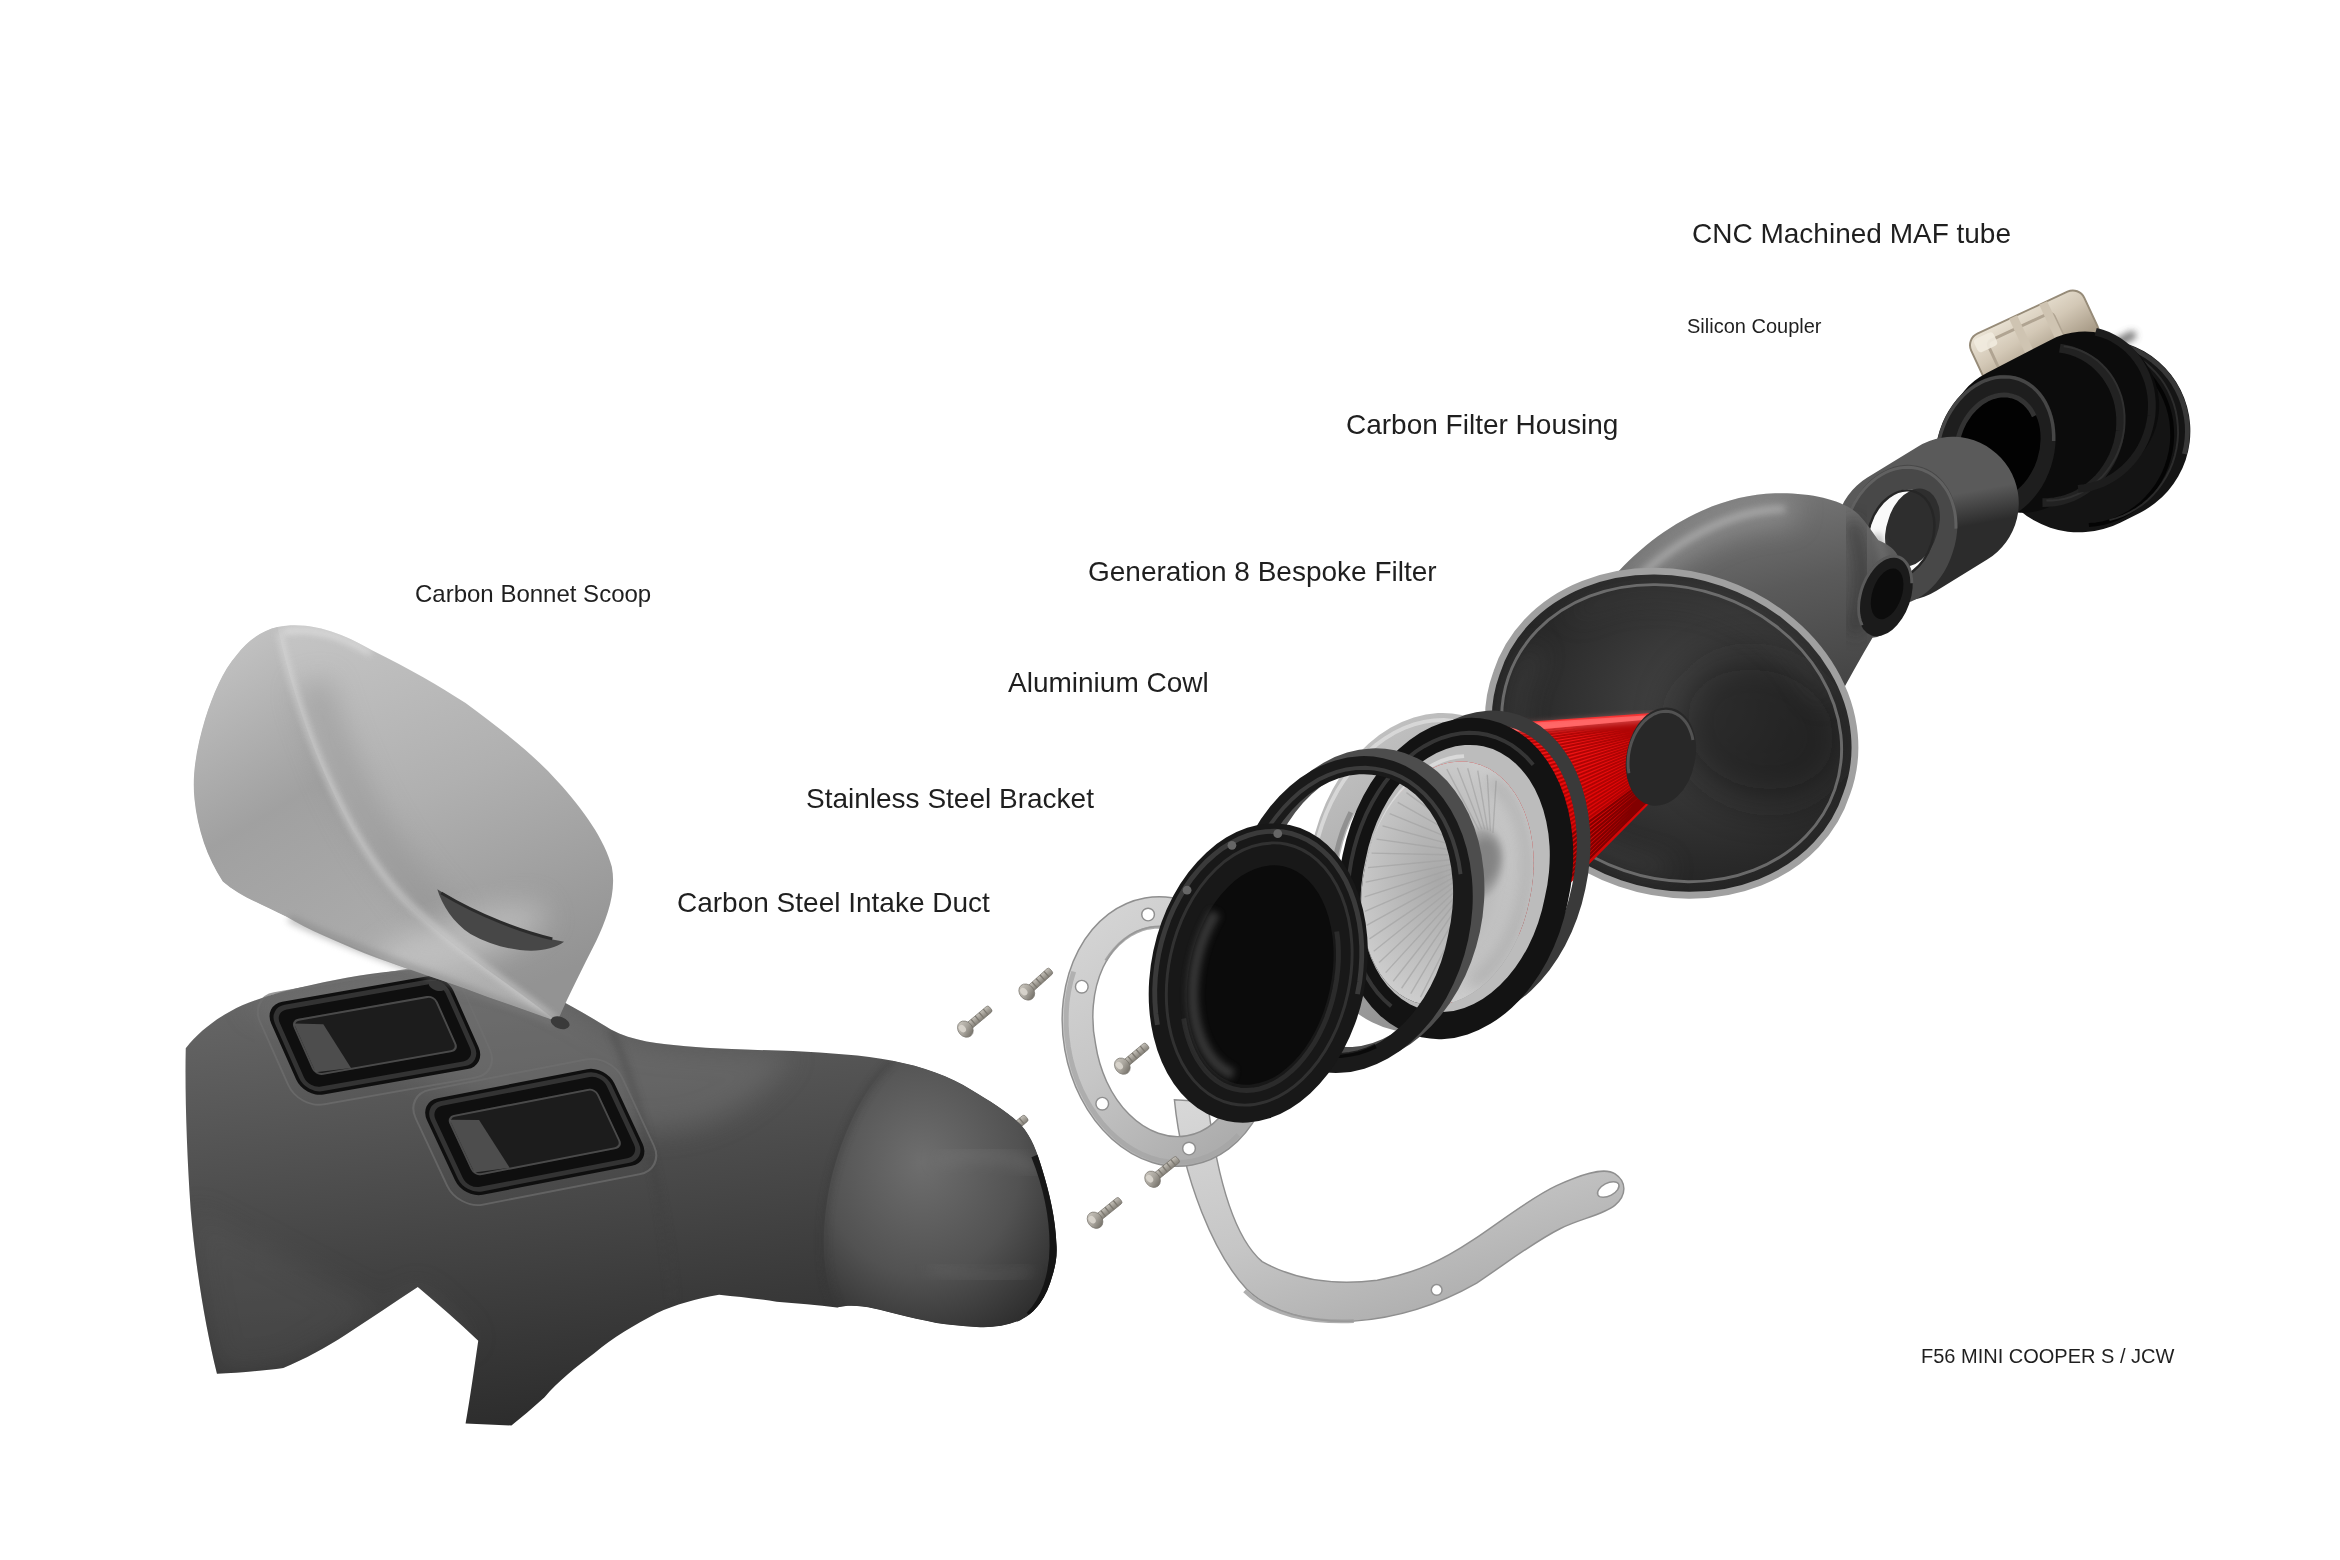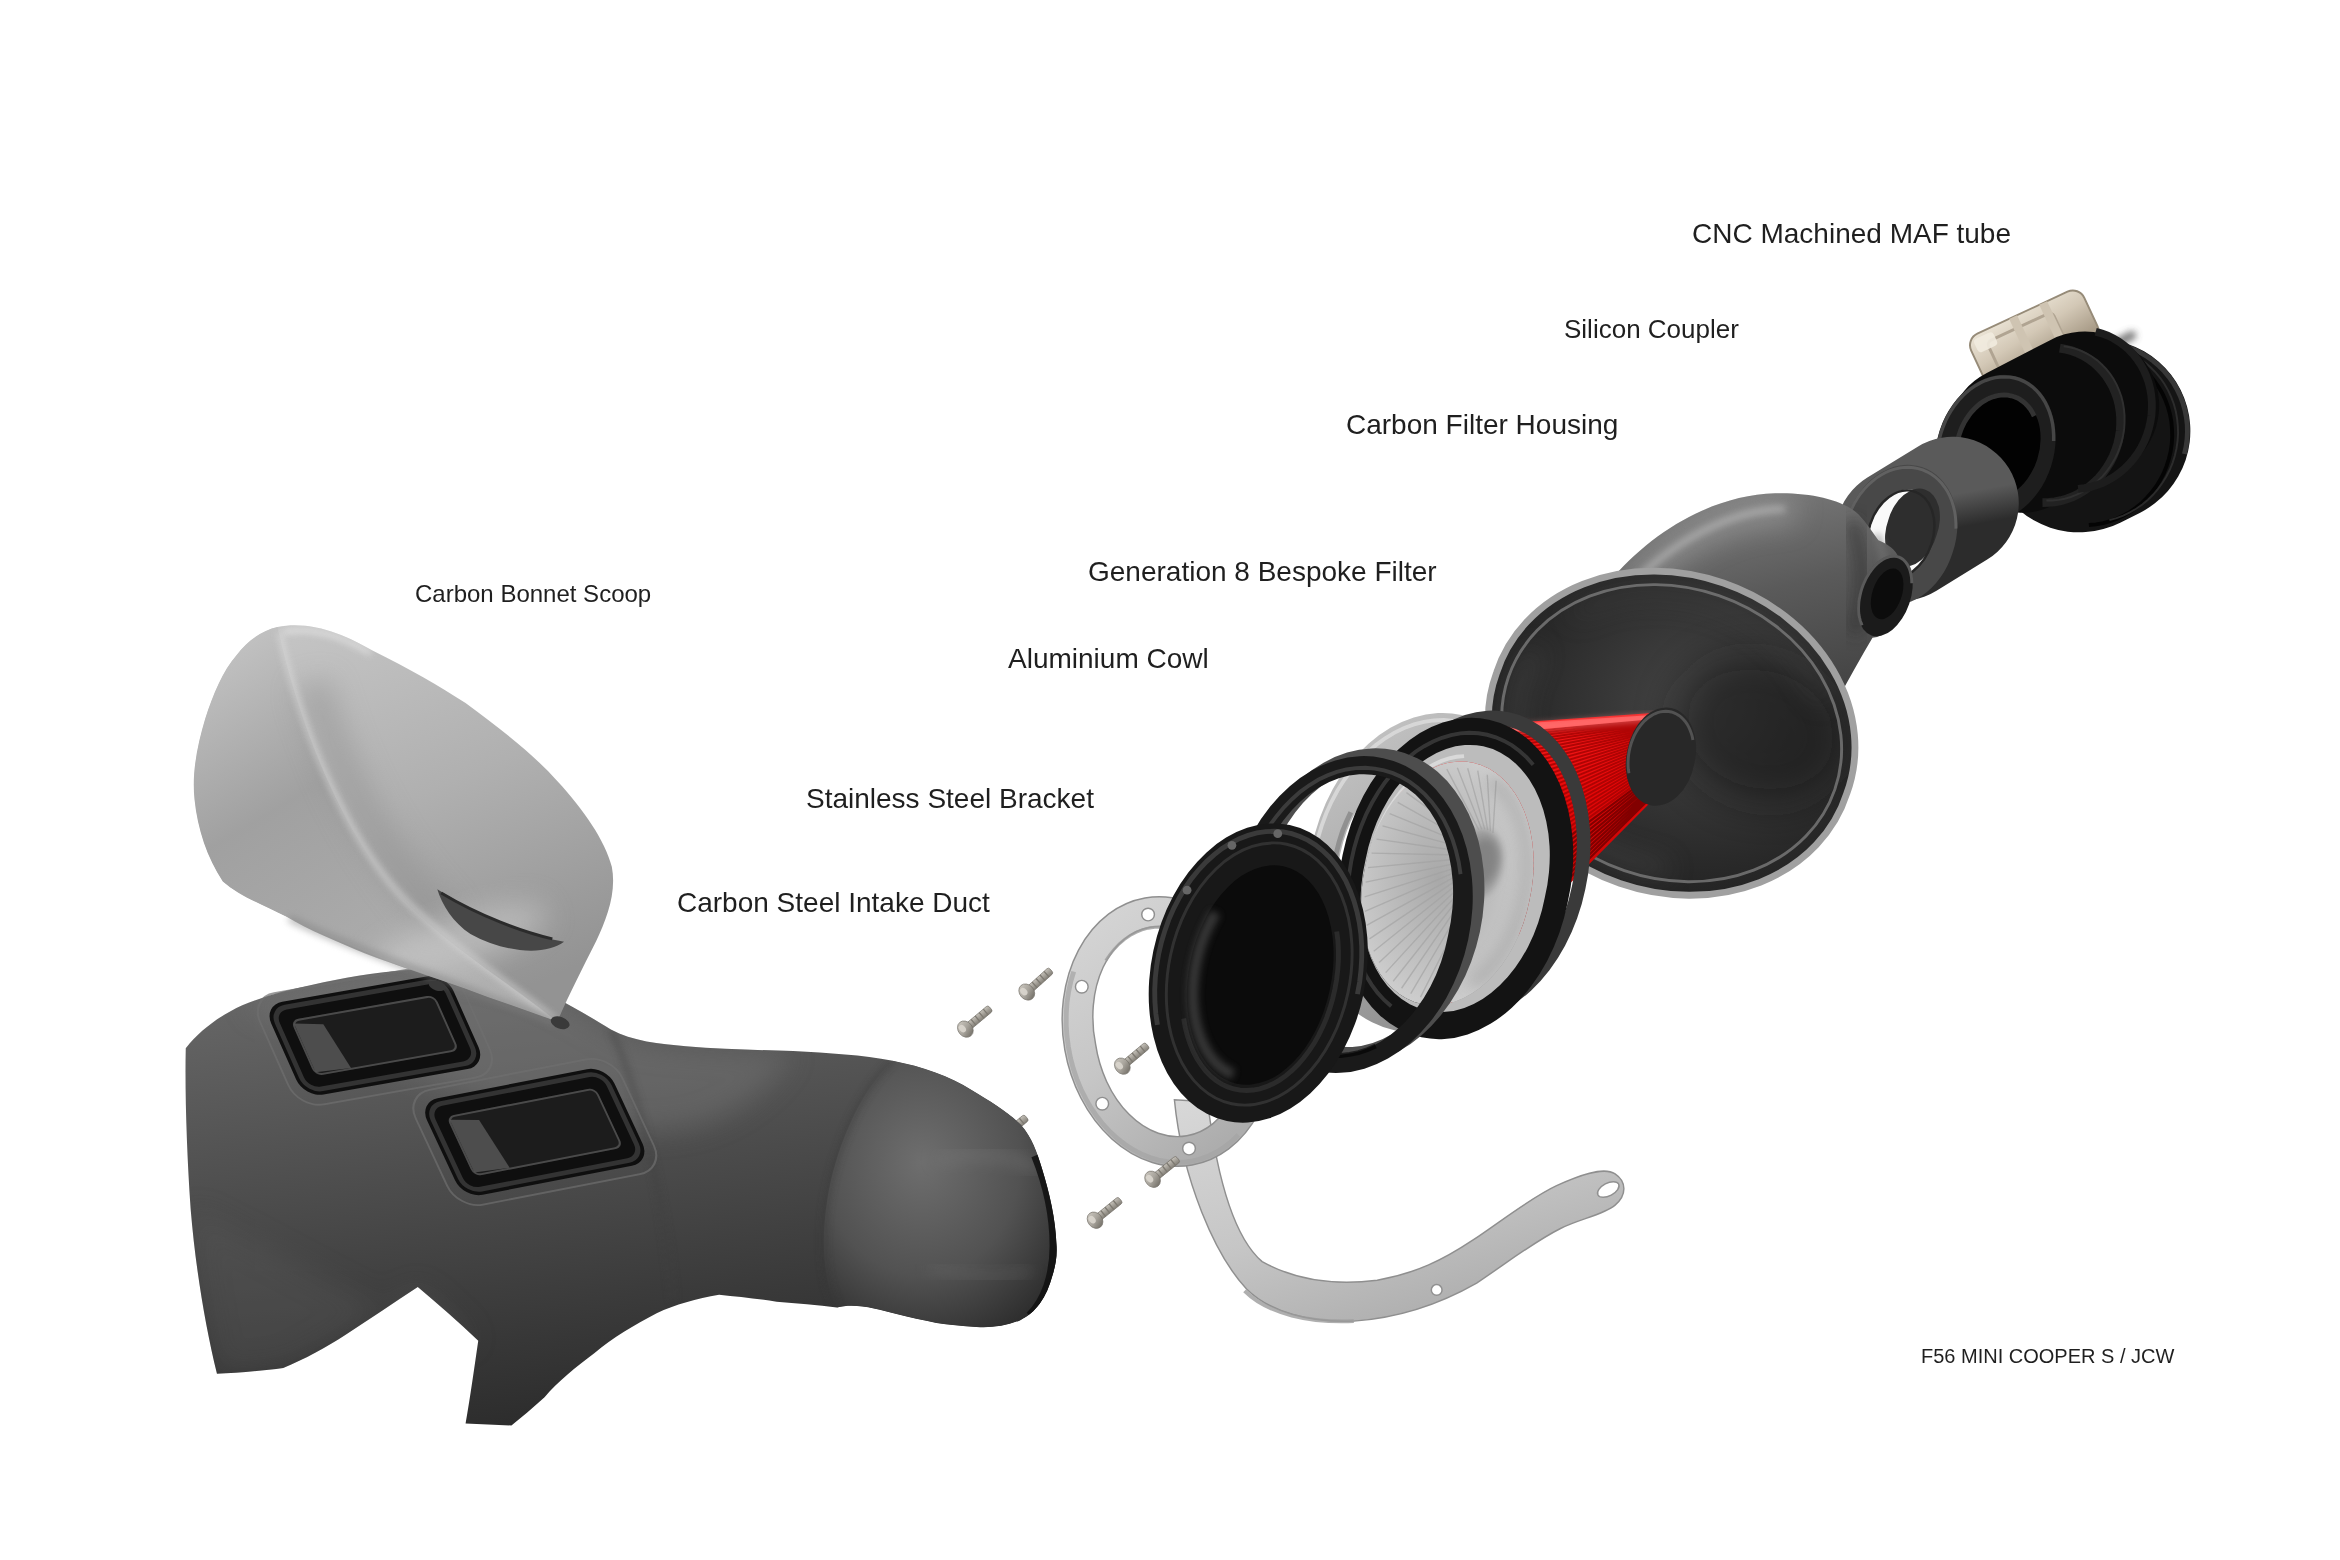--- a/index.html
+++ b/index.html
@@ -312,22 +312,22 @@
         </g>
 <g transform="translate(1122,1252) rotate(-39) scale(0.78)">
           <rect x="6" y="-5" width="38" height="10" rx="3" fill="url(#gScrew)" stroke="#6e6a62" stroke-width="0.8"></rect>
           <path d="M15 -5 L15 5 M22 -5 L22 5 M29 -5 L29 5 M36 -5 L36 5" stroke="#7e7a72" stroke-width="1.8"></path>
           <ellipse cx="1" cy="0" rx="9.5" ry="11.5" fill="url(#gScrewHead)" stroke="#6e6a62" stroke-width="0.8"></ellipse>
           <ellipse cx="-1.5" cy="-3" rx="4" ry="5.5" fill="#dad6ce" opacity="0.9"></ellipse>
         </g>
 </g>
 </svg>
 <div class="lbl" style="left:1692px;top:220px;font-size:28px">CNC Machined MAF tube</div>
-<div class="lbl" style="left:1564px;top:316px;font-size:26px">Silicon Coupler</div>
+<div class="lbl" style="left:1687px;top:316px;font-size:20px">Silicon Coupler</div>
 <div class="lbl" style="left:1346px;top:411px;font-size:28px">Carbon Filter Housing</div>
 <div class="lbl" style="left:1088px;top:558px;font-size:28px">Generation 8 Bespoke Filter</div>
-<div class="lbl" style="left:1008px;top:645px;font-size:28px">Aluminium Cowl</div>
+<div class="lbl" style="left:1008px;top:669px;font-size:28px">Aluminium Cowl</div>
 <div class="lbl" style="left:415px;top:582px;font-size:24px">Carbon Bonnet Scoop</div>
 <div class="lbl" style="left:806px;top:785px;font-size:28px">Stainless Steel Bracket</div>
 <div class="lbl" style="left:677px;top:889px;font-size:28px">Carbon Steel Intake Duct</div>
 <div class="lbl" style="left:1921px;top:1346px;font-size:20px">F56 MINI COOPER S / JCW</div>
 </div>
 
 
 </body></html>

